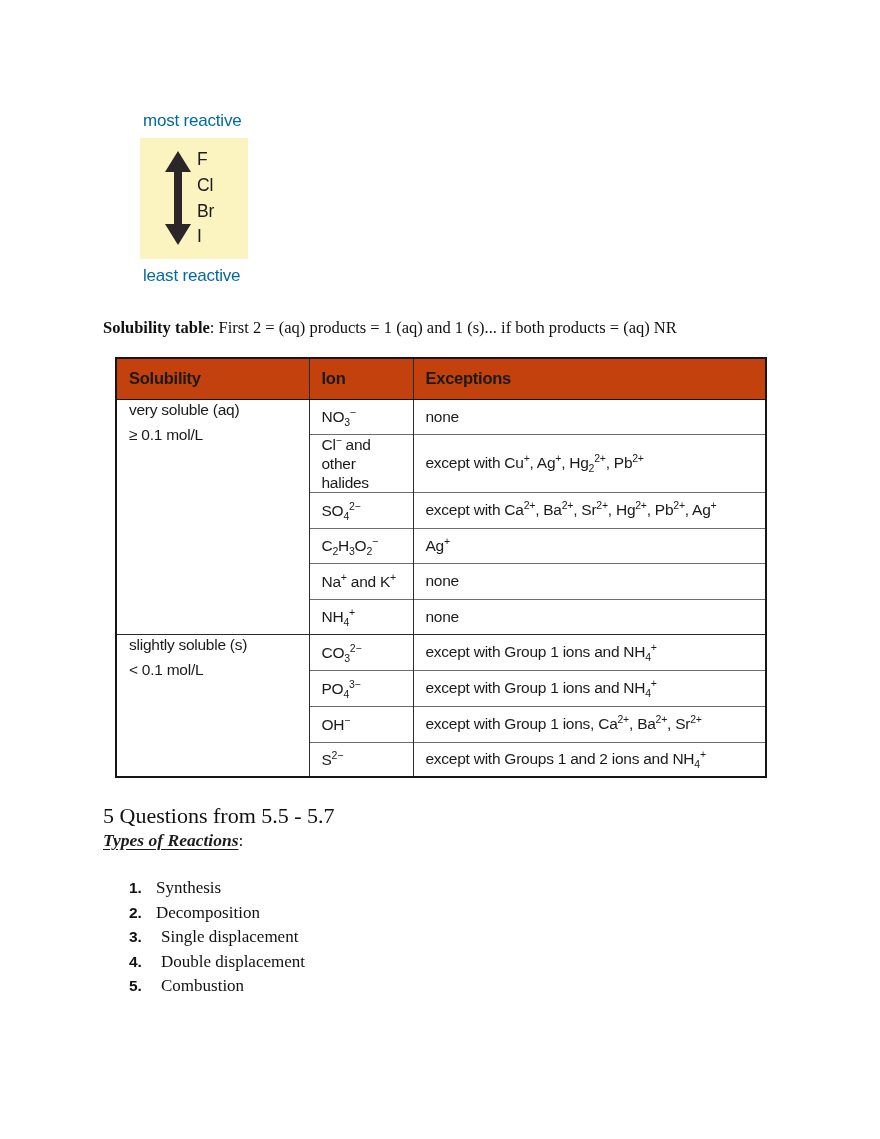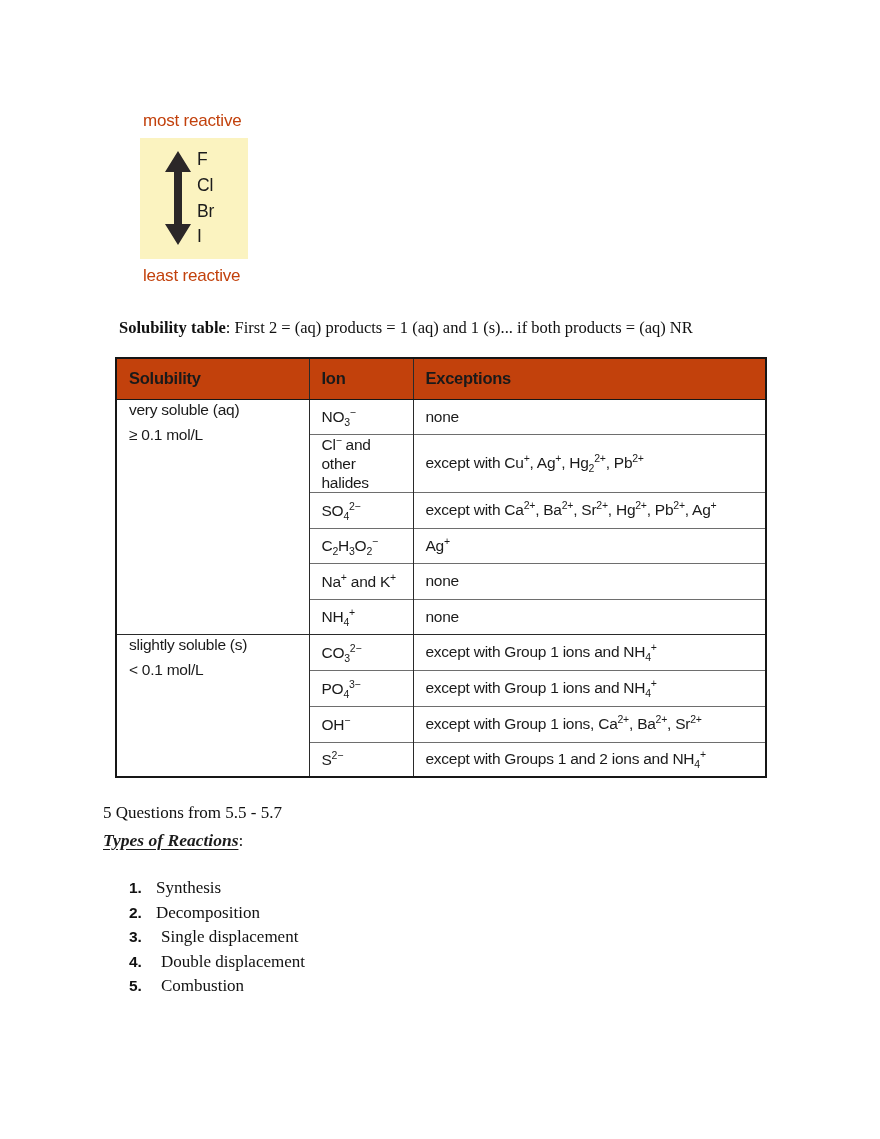--- a/index.html
+++ b/index.html
@@ -6,34 +6,34 @@
   html, body { margin: 0; padding: 0; }
   body {
     width: 880px; height: 1139px; position: relative;
     background: #ffffff; color: #1c1c1c;
     font-family: "Liberation Sans", sans-serif;
   }
   .abs { position: absolute; }
 
   
   .reactive-label {
-    font-size: 17px; letter-spacing: -0.2px; color: #c2410c;
+    font-size: 17px; letter-spacing: -0.2px; color: #0369a1;
   }
   .halogen-box {
     width: 108px; height: 121px; position: absolute;
   }
   .halogen-arrow { position: absolute; left: 23px; top: 13px; }
   .halogen-elements {
     position: absolute; left: 57px; top: 9px;
     font-size: 17.5px; line-height: 25.8px; letter-spacing: -0.2px;
   }
 
   
   .serif { font-family: "Liberation Serif", serif; font-size: 16.5px; color: #111; }
-  .serif b { font-weight: bold; margin-left: 16px; }
+  .serif b { font-weight: bold; }
 
   
   table.soltable {
     border-collapse: collapse; table-layout: fixed;
     width: 650px; border: 2.5px solid #161616;
     font-size: 15.5px; letter-spacing: -0.25px; color: #1a1a1a;
   }
   table.soltable th {
     height: 41px; text-align: left; padding: 0 0 0 12px;
     font-size: 16.5px; font-weight: bold;
@@ -144,21 +144,21 @@
       <td class="ion bl">OH<sup>−</sup></td>
       <td class="exc bl">except with Group 1 ions, Ca<sup>2+</sup>, Ba<sup>2+</sup>, Sr<sup>2+</sup></td>
     </tr>
     <tr style="height:35px">
       <td class="ion bl">S<sup>2−</sup></td>
       <td class="exc bl">except with Groups 1 and 2 ions and NH<sub>4</sub><sup>+</sup></td>
     </tr>
   </tbody>
 </table>
 
-<div class="abs serif" style="left:103px; top:803px; font-size:17px;">5 Questions from 5.5 - 5.7</div>
+<div class="abs serif" style="left:103px; top:803px; font-size:22px;">5 Questions from 5.5 - 5.7</div>
 
 <div class="abs tor-heading" style="left:103px; top:830px;"><span class="tor">Types of Reactions</span><span>:</span></div>
 
 <div class="abs reaction-list" style="left:129px; top:876px;">
   <div class="reaction-item">
     <span class="num">1.</span>
     <span class="lbl">Synthesis</span>
   </div>
   <div class="reaction-item">
     <span class="num">2.</span>

